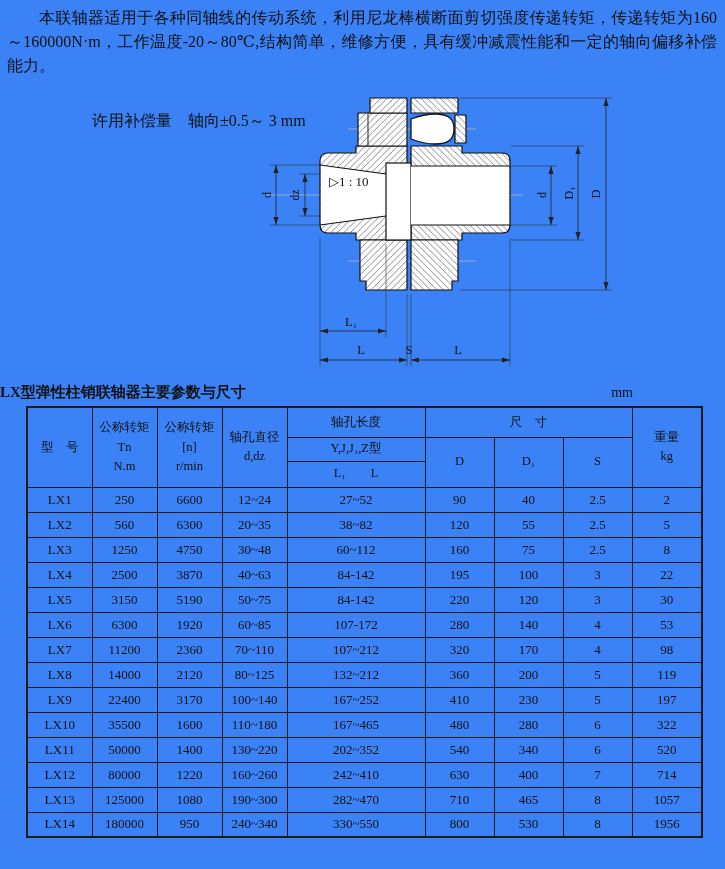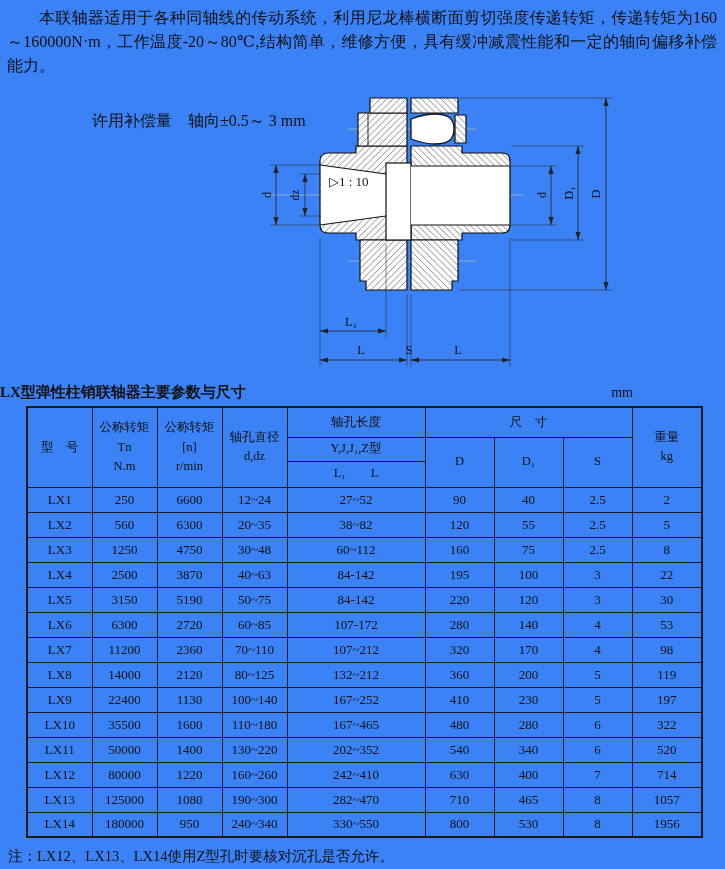--- a/index.html
+++ b/index.html
@@ -240,21 +240,21 @@
     <td>50~75</td>
     <td>84-142</td>
     <td>220</td>
     <td>120</td>
     <td>3</td>
     <td>30</td>
   </tr>
         <tr>
     <td>LX6</td>
     <td>6300</td>
-    <td>2720</td>
+    <td>1920</td>
     <td>60~85</td>
     <td>107-172</td>
     <td>280</td>
     <td>140</td>
     <td>4</td>
     <td>53</td>
   </tr>
         <tr>
     <td>LX7</td>
     <td>11200</td>
@@ -273,21 +273,21 @@
     <td>80~125</td>
     <td>132~212</td>
     <td>360</td>
     <td>200</td>
     <td>5</td>
     <td>119</td>
   </tr>
         <tr>
     <td>LX9</td>
     <td>22400</td>
-    <td>1130</td>
+    <td>3170</td>
     <td>100~140</td>
     <td>167~252</td>
     <td>410</td>
     <td>230</td>
     <td>5</td>
     <td>197</td>
   </tr>
         <tr>
     <td>LX10</td>
     <td>35500</td>
@@ -339,14 +339,13 @@
     <td>240~340</td>
     <td>330~550</td>
     <td>800</td>
     <td>530</td>
     <td>8</td>
     <td>1956</td>
   </tr>
       </tbody>
   </table>
 
-  <p class="note">注：LX12、LX13、LX14使用Z型孔时要核对沉孔是否允许。</p>
 </div>
 
 </body></html>

